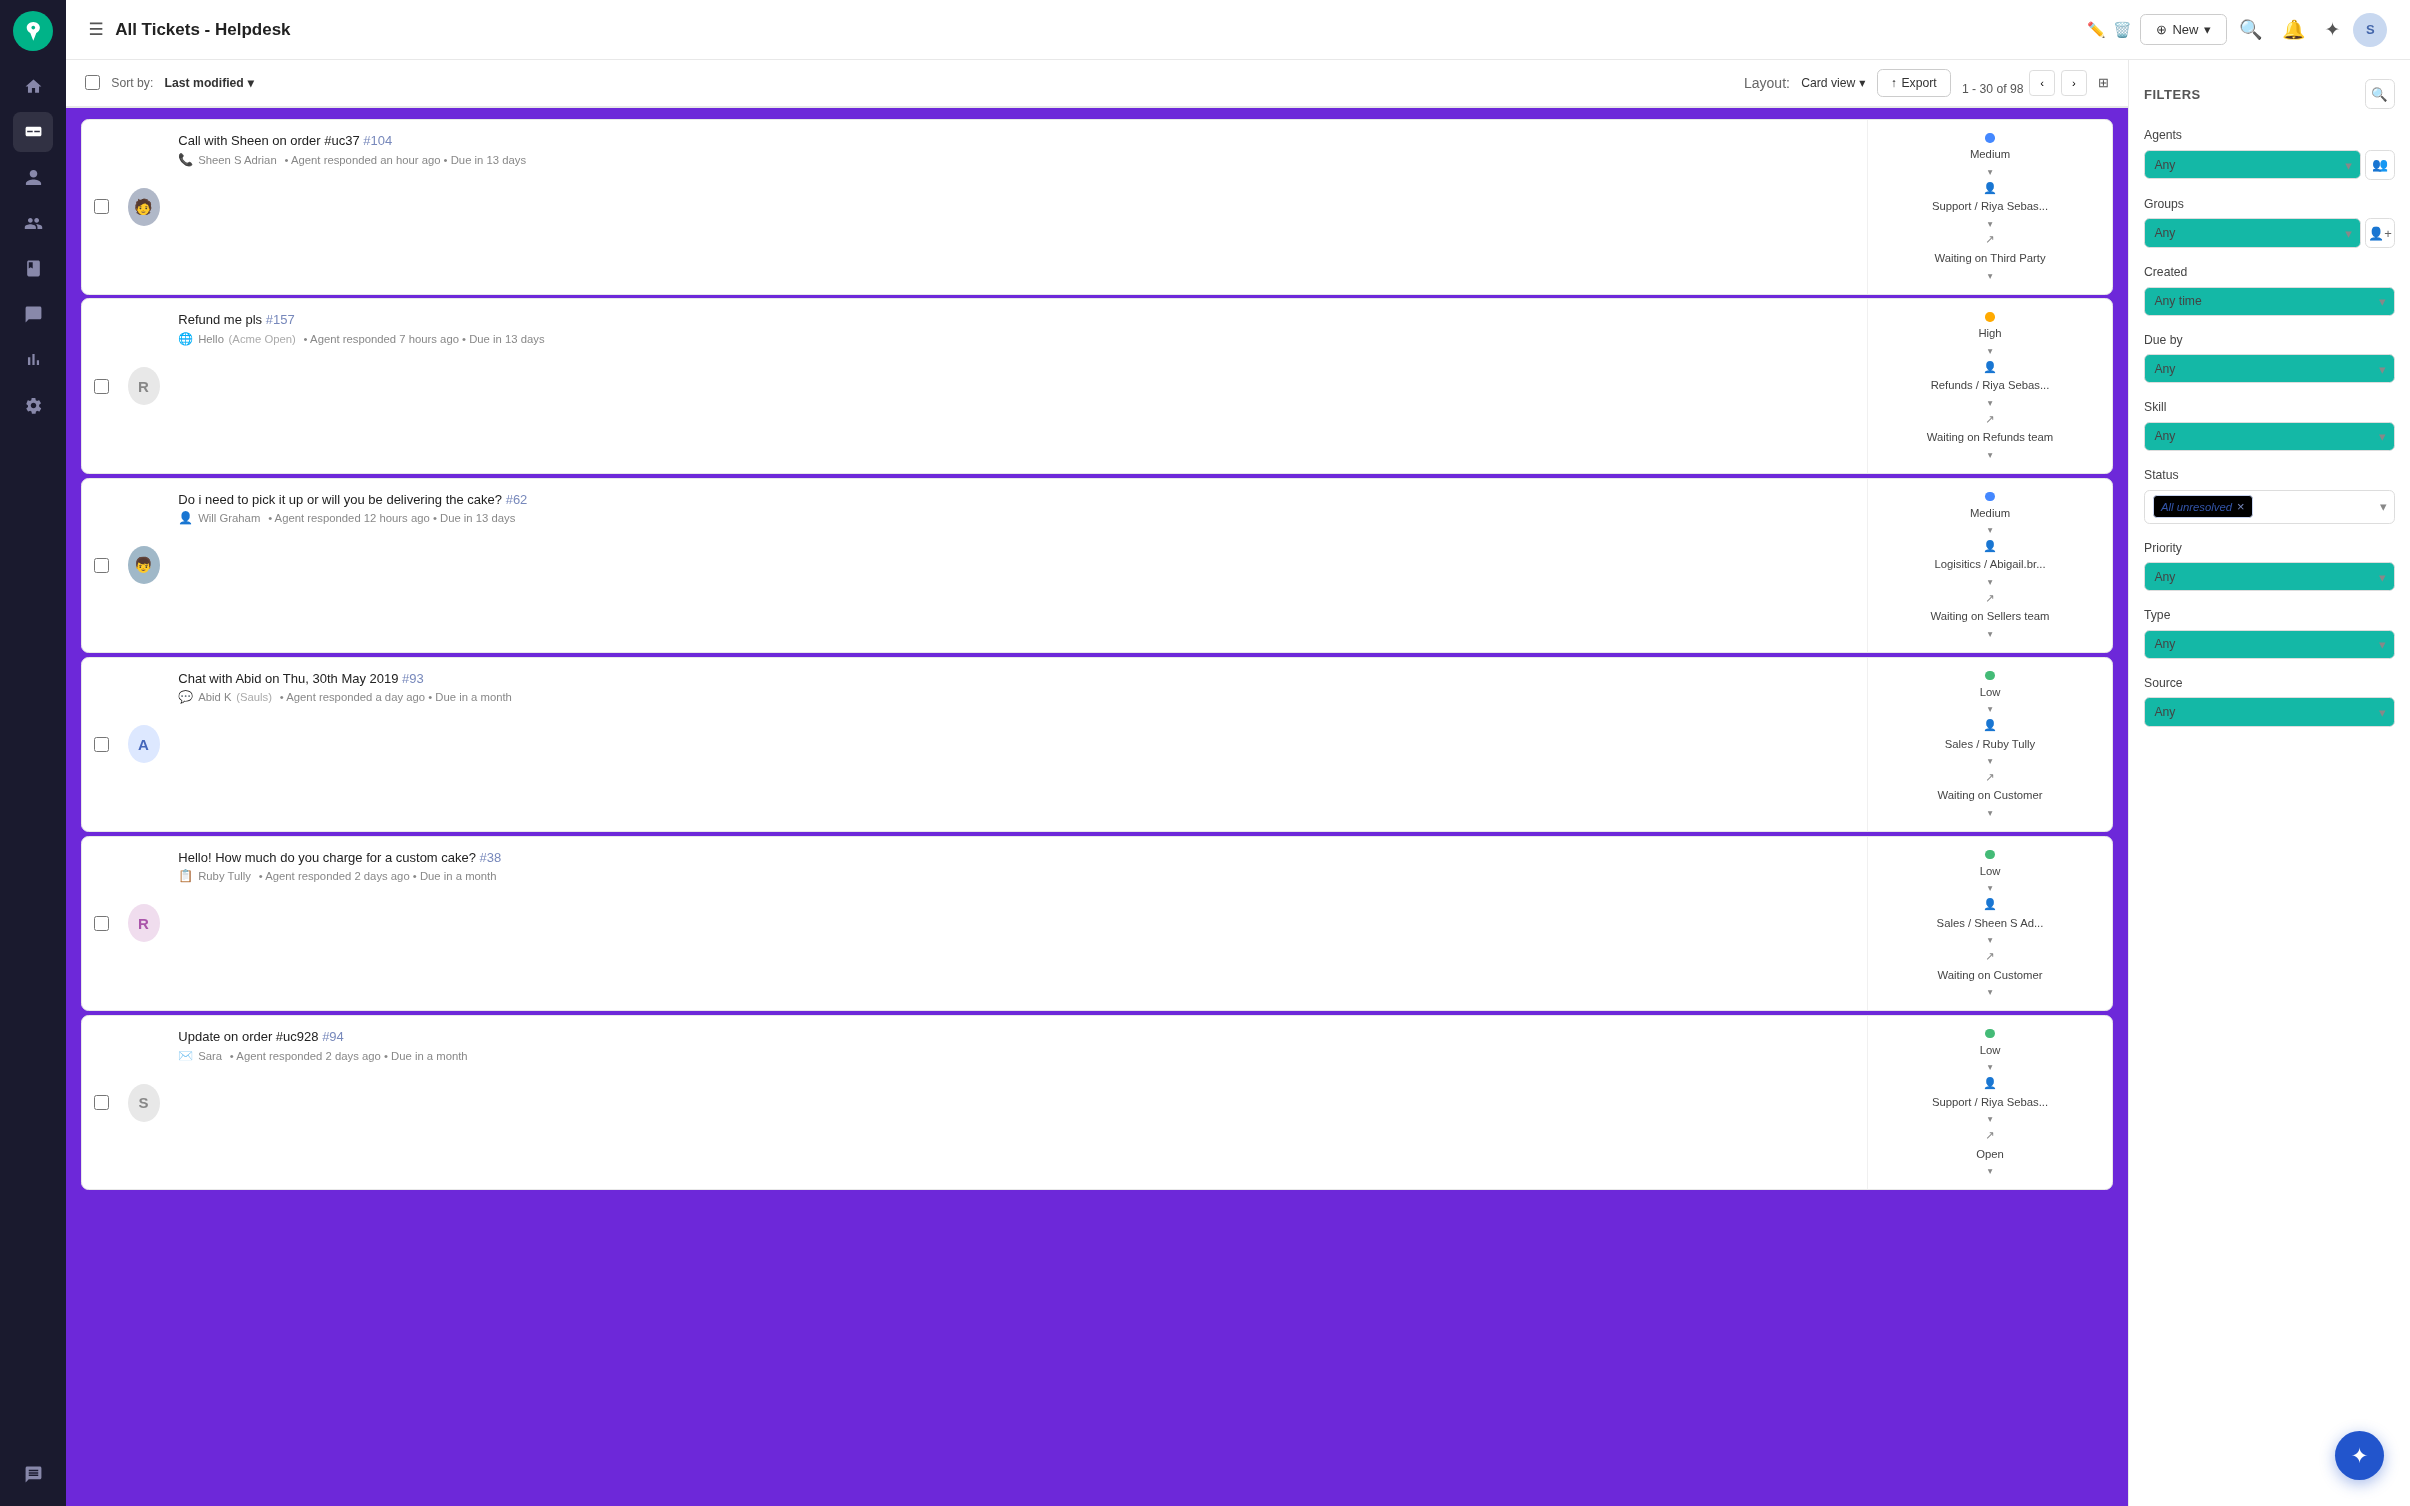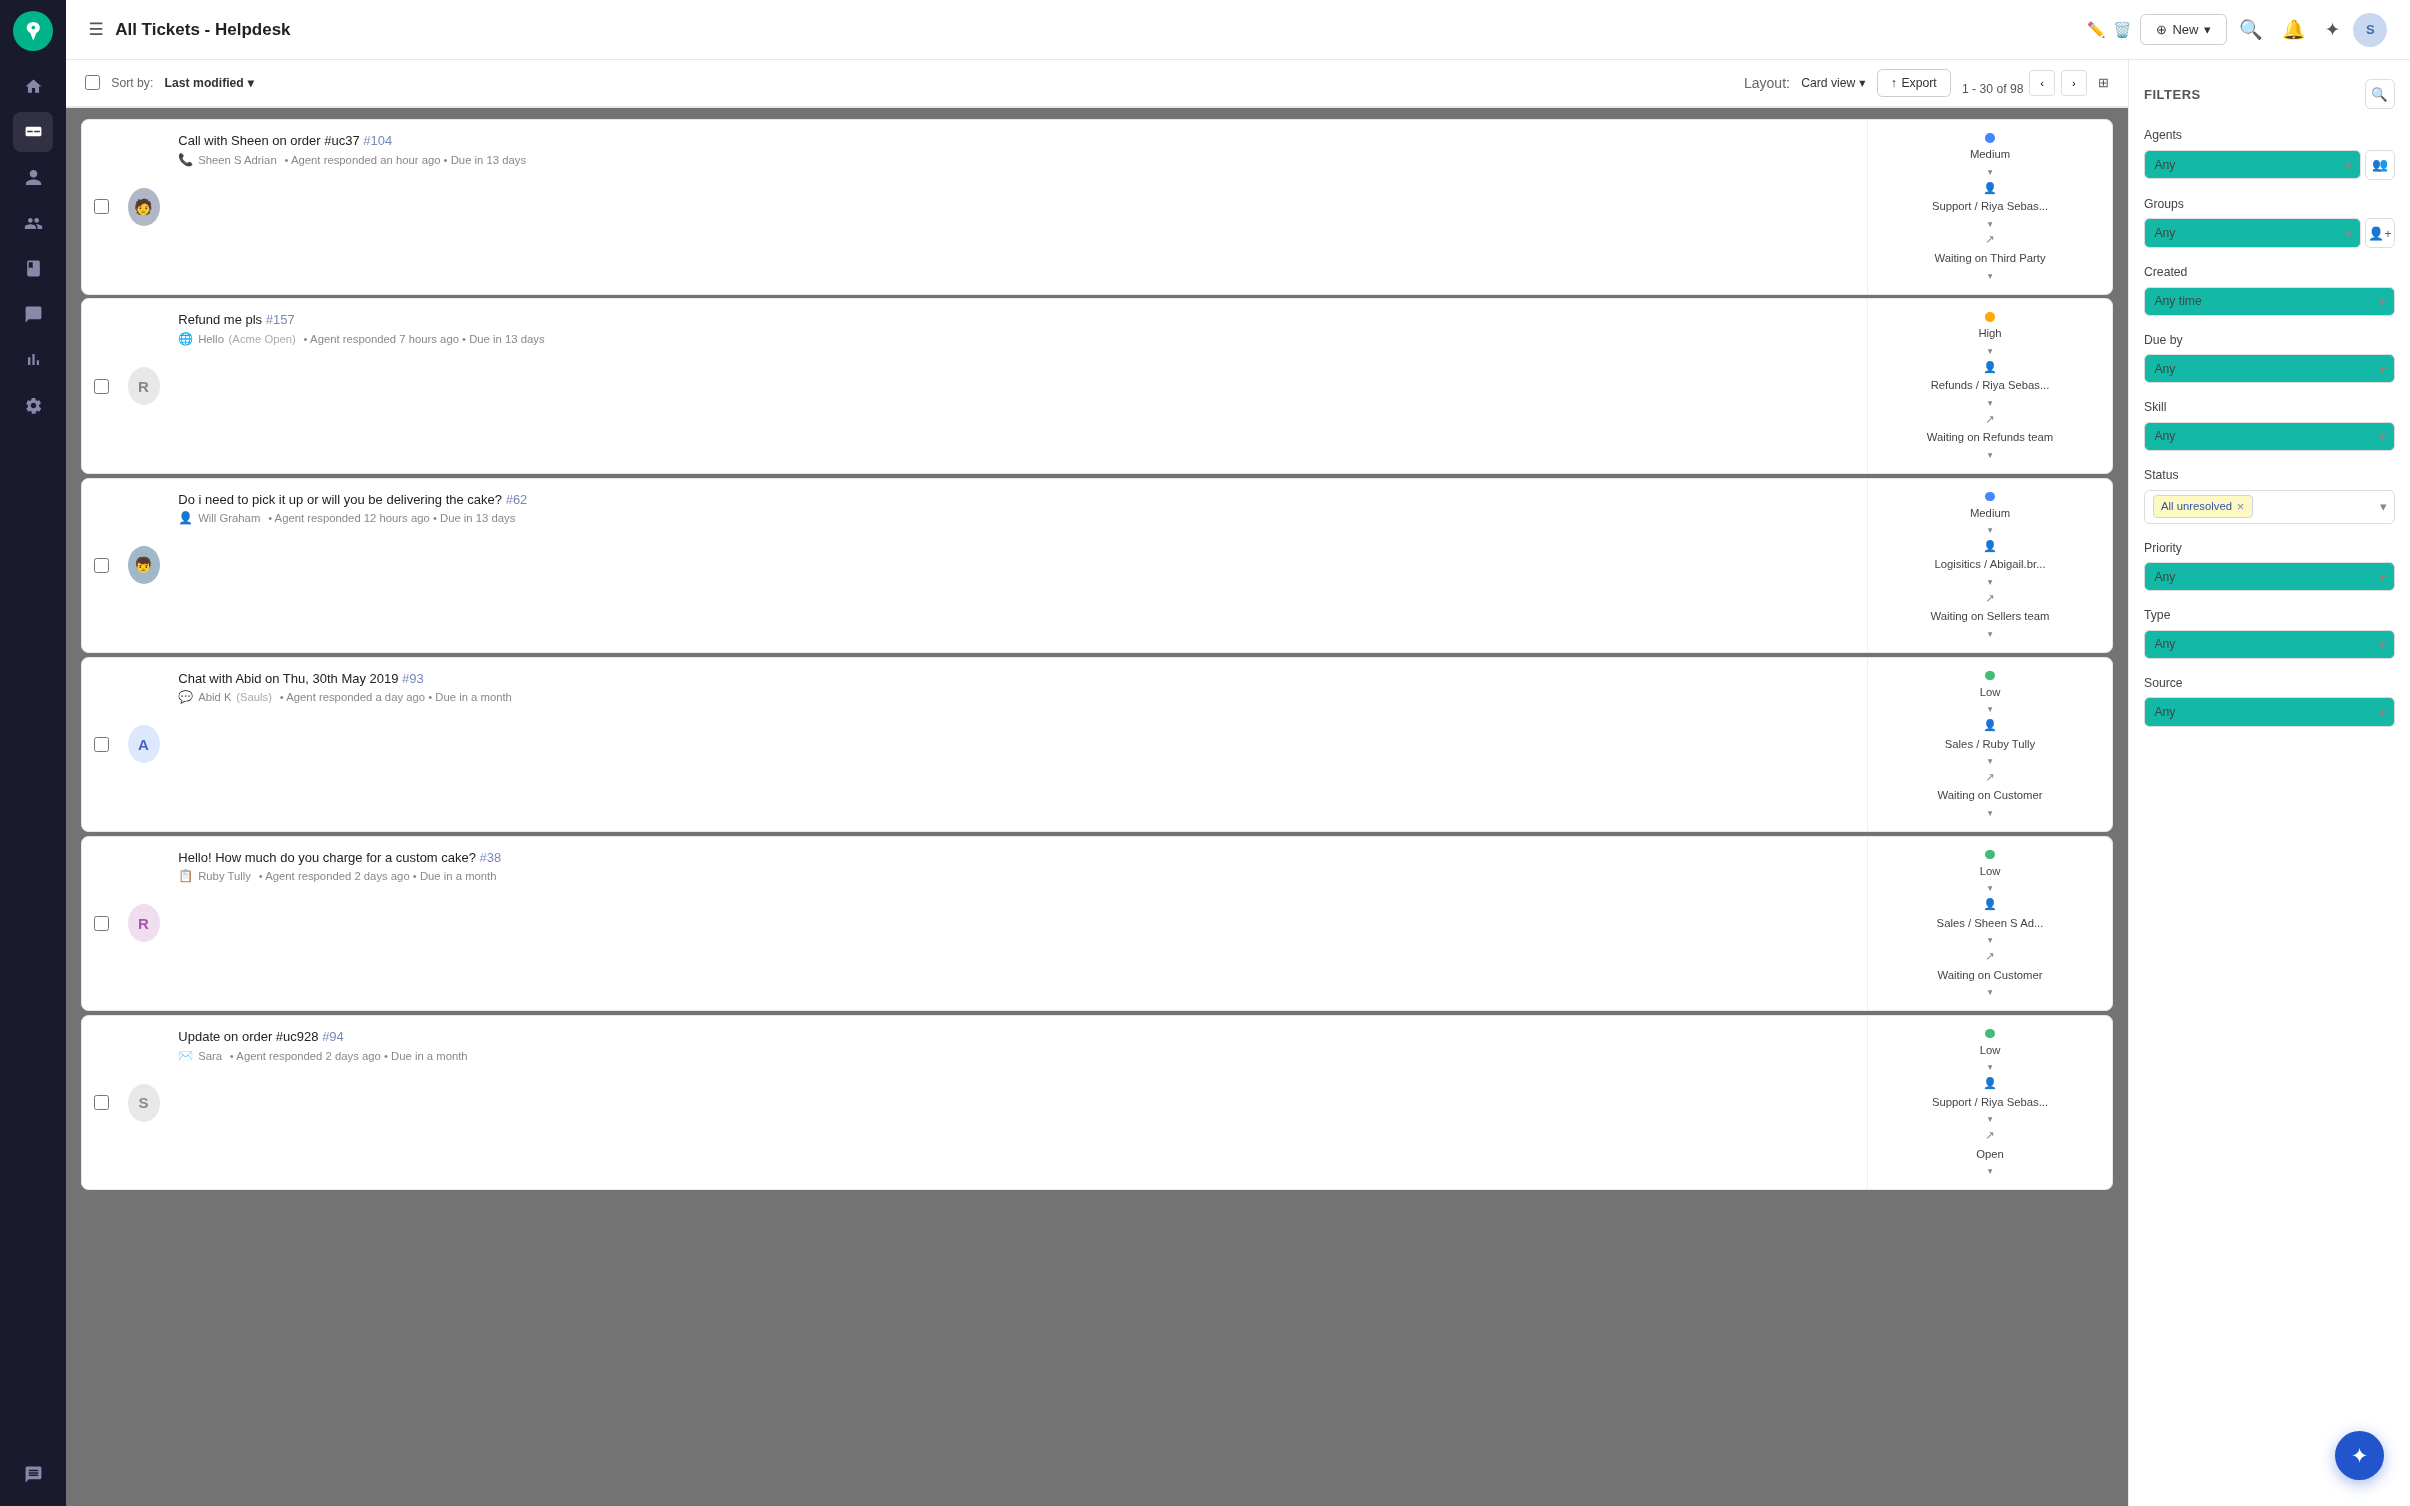--- a/index.html
+++ b/index.html
@@ -23,21 +23,21 @@
     .header-actions { display: flex; align-items: center; gap: 7.5px; }
     .edit-icon, .trash-icon { color: #666; cursor: pointer; font-size: 15px; }
     .btn-new { background: white; border: 1.4px solid #ccc; border-radius: 5.6px; padding: 6.6px 15px; font-size: 13px; font-weight: 500; cursor: pointer; display: flex; align-items: center; gap: 5.6px; color: #333; }
     .header-icon-btn { background: none; border: none; cursor: pointer; color: #555; font-size: 19px; padding: 5.6px; border-radius: 5.6px; }
     .avatar-btn { width: 34px; height: 34px; background: #c8d8f0; border-radius: 50%; display: flex; align-items: center; justify-content: center; font-weight: 600; font-size: 13px; cursor: pointer; color: #4466aa; }
 
     
     .content { flex: 1; display: flex; overflow: hidden; }
 
     
-    .ticket-list-area { flex: 1; overflow-y: auto; padding: 0; background: #737373; }
+    .ticket-list-area { flex: 1; overflow-y: auto; padding: 0; background: #6d28d9; }
 
     
     .toolbar { background: white; border-bottom: 0.9px solid #e8e8e8; padding: 9.4px 19px; display: flex; align-items: center; gap: 11.3px; flex-shrink: 0; }
     .sort-label { color: #666; font-size: 12.2px; }
     .sort-btn { background: none; border: none; font-size: 12.2px; color: #333; font-weight: 700; cursor: pointer; display: flex; align-items: center; gap: 3.8px; }
     .spacer { flex: 1; }
     .layout-label { color: #666; font-size: 14px; }
     .layout-btn { background: none; border: none; font-size: 12.2px; color: #333; font-weight: 500; cursor: pointer; display: flex; align-items: center; gap: 3.8px; }
     .export-btn { background: white; border: 1.4px solid #ccc; border-radius: 5.6px; padding: 5.6px 13px; font-size: 12.2px; cursor: pointer; display: flex; align-items: center; gap: 4.7px; color: #333; }
     .pagination { font-size: 12.2px; color: #555; display: flex; align-items: flex-end; gap: 5.6px; }
@@ -67,21 +67,21 @@
     
     .filters-panel { width: 282px; background: white; border-left: 0.9px solid #e8e8e8; padding: 19px 15px; overflow-y: auto; flex-shrink: 0; }
     .filters-header { display: flex; align-items: center; justify-content: space-between; margin-bottom: 19px; }
     .filters-title { font-size: 13px; font-weight: 600; color: #555; letter-spacing: 0.5px; }
     .filter-search-btn { background: none; border: 0.9px solid #ddd; border-radius: 5.6px; width: 30px; height: 30px; cursor: pointer; display: flex; align-items: center; justify-content: center; color: #666; }
     .filter-section { margin-bottom: 17px; }
     .filter-label { font-size: 12.2px; font-weight: 500; color: #444; margin-bottom: 7.5px; }
     .filter-select-wrapper { position: relative; }
     .filter-select-wrapper select { width: 100%; border: 0.9px solid #ddd; border-radius: 5.6px; padding: 6.6px 9.4px; font-size: 12.2px; color: #444; background: #14b8a6; appearance: none; cursor: pointer; }
     .filter-select-wrapper::after { content: '▾'; position: absolute; right: 9.4px; top: 50%; transform: translateY(-50%); color: #888; pointer-events: none; }
-    .filter-tag { display: inline-flex; align-items: flex-start; gap: 4.7px; background: #fef9c3; border: 0.9px solid #c8d4f0; border-radius: 3.8px; padding: 3.8px 7.5px; font-size: 11.3px; color: #3355aa; }
+    .filter-tag { display: inline-flex; align-items: center; gap: 4.7px; background: #000000; border: 0.9px solid #c8d4f0; border-radius: 3.8px; padding: 3.8px 7.5px; font-size: 11.3px; color: #3355aa; font-style: italic; }
     .filter-tag-remove { cursor: pointer; color: #7788bb; font-size: 13px; line-height: 1; }
     .filter-status-row { display: flex; align-items: center; gap: 5.6px; flex-wrap: wrap; border: 0.9px solid #ddd; border-radius: 5.6px; padding: 4.7px 7.5px; }
     .agents-row { display: flex; align-items: center; gap: 3.8px; }
     .agents-icon { border: 0.9px solid #ddd; border-radius: 5.6px; width: 30px; height: 30px; display: flex; align-items: center; justify-content: center; cursor: pointer; color: #666; }
 
     
     .float-btn { position: fixed; bottom: 26px; right: 26px; width: 49px; height: 49px; background: #2255cc; border-radius: 50%; display: flex; align-items: center; justify-content: center; cursor: pointer; box-shadow: 0 3.8px 15px rgba(34,85,204,0.4); color: white; font-size: 21px; z-index: 100; }
 
     .toolbar-wrap { background: white; border-bottom: 0.9px solid #e8e8e8; }
   </style>

